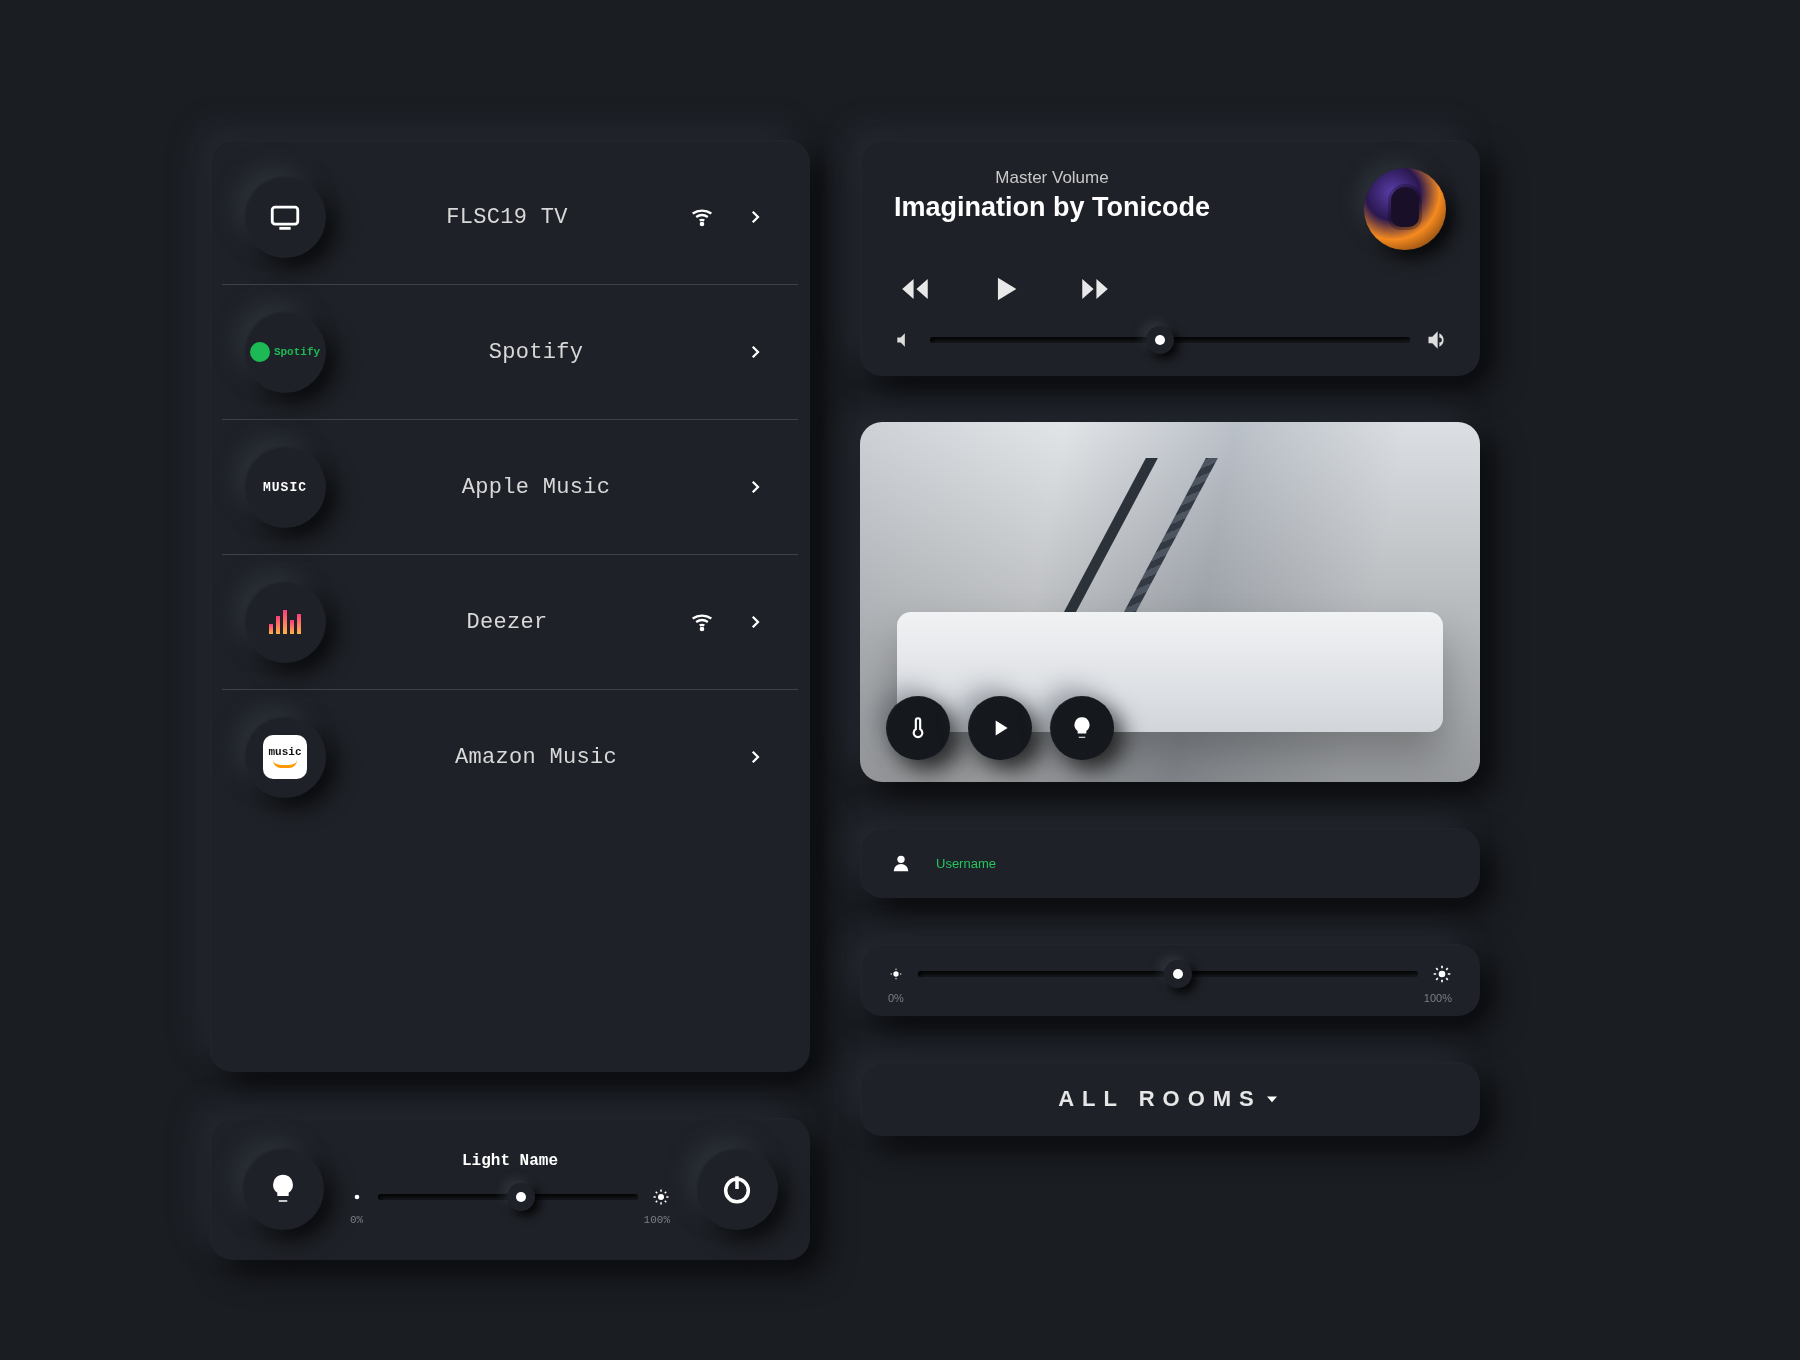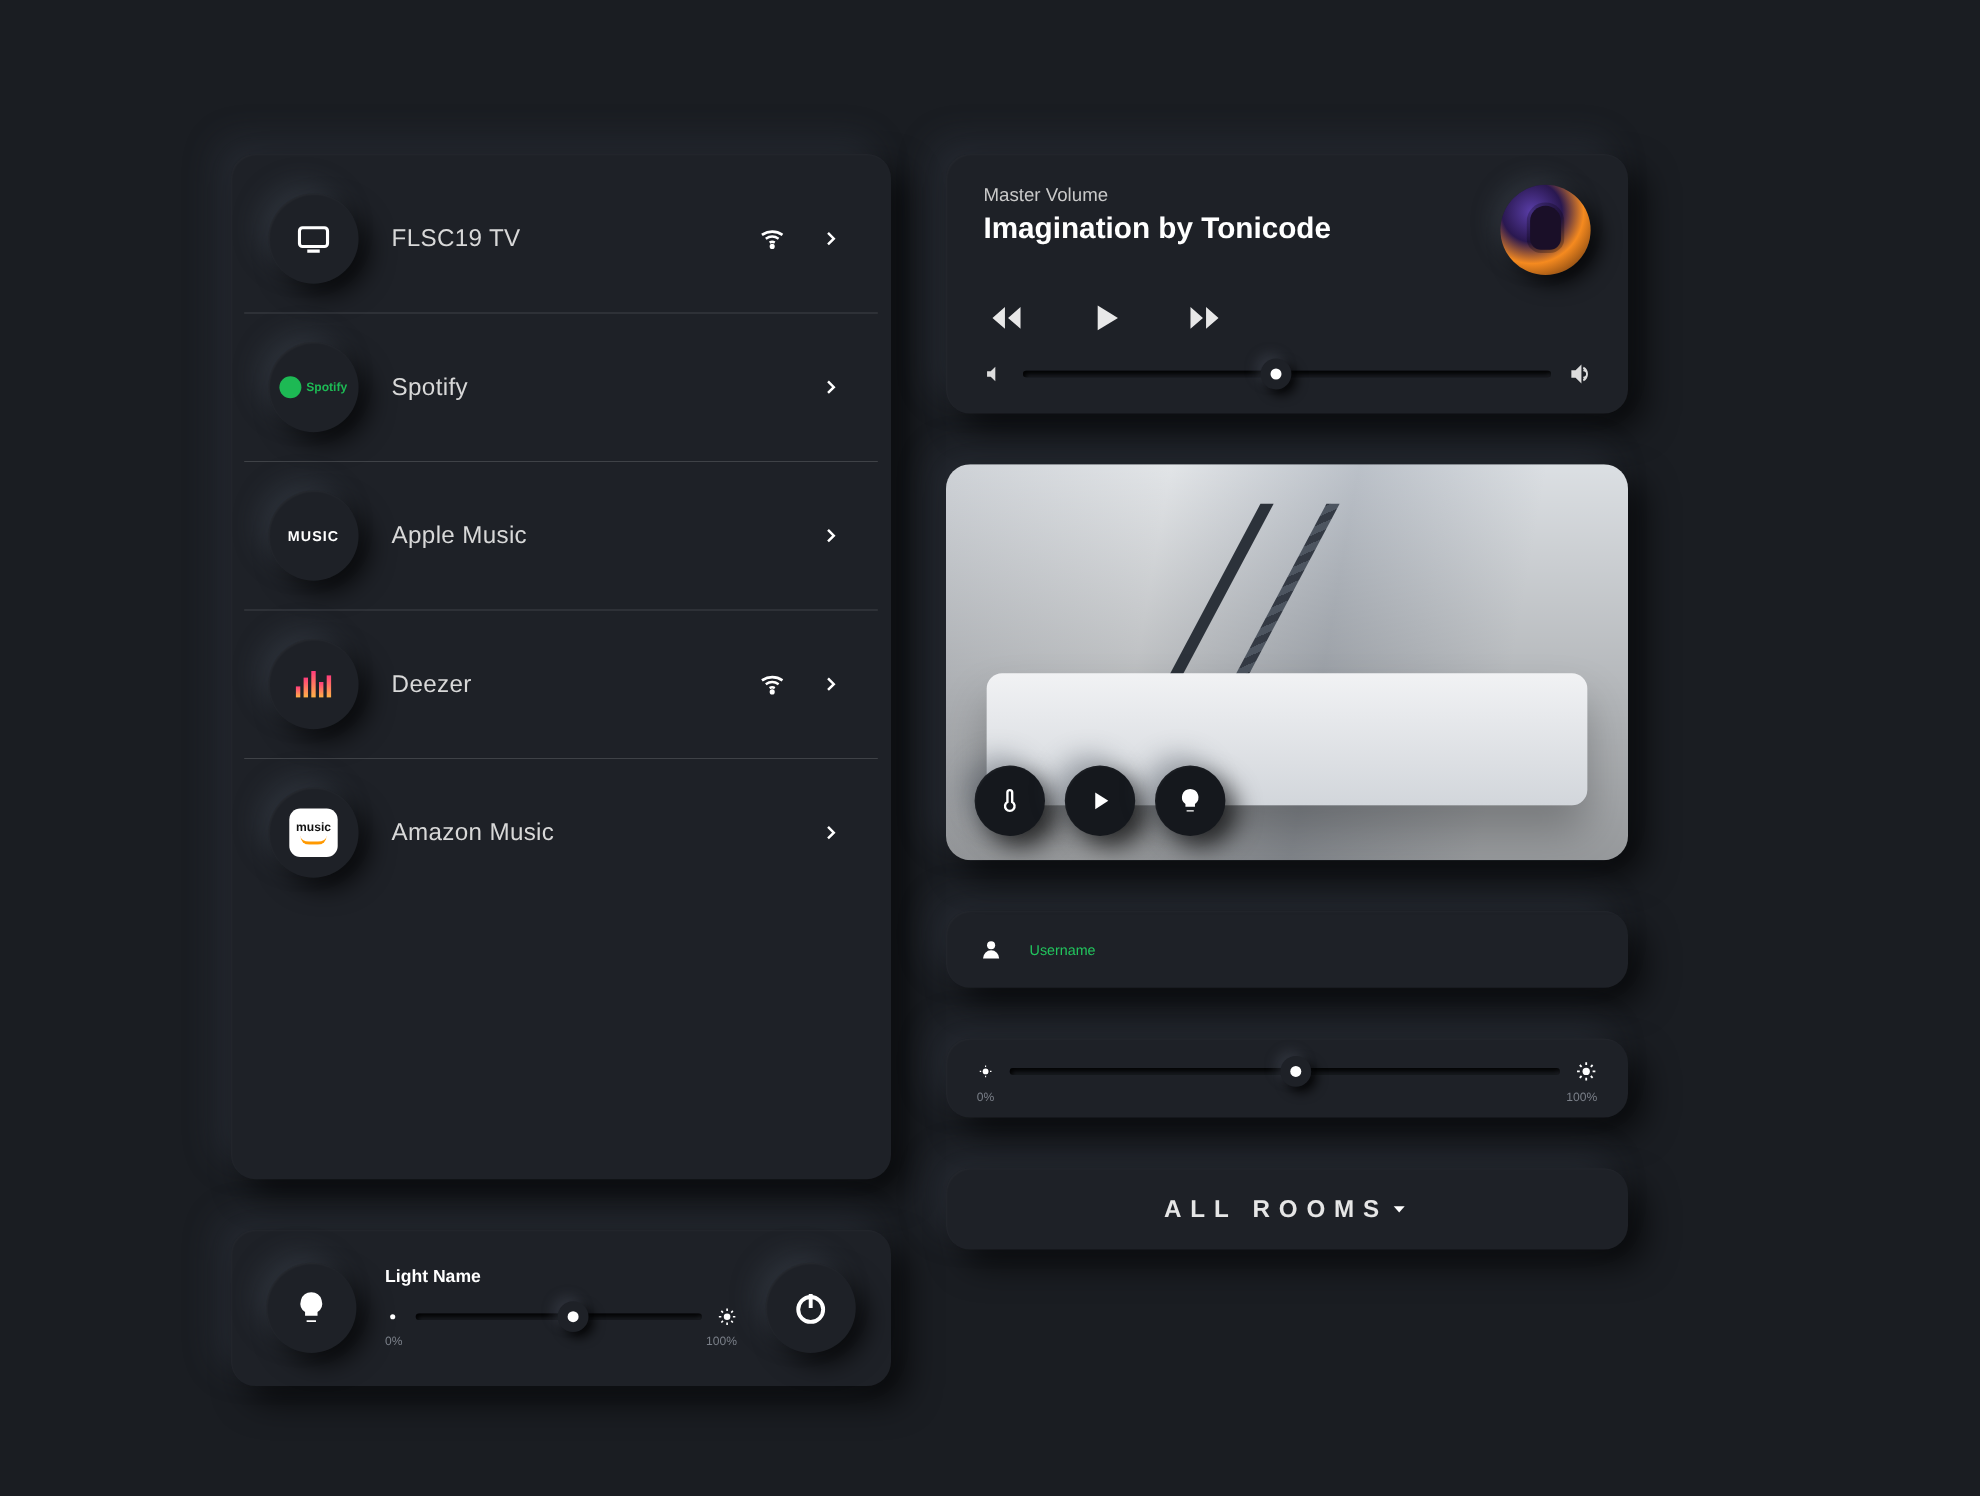--- a/index.html
+++ b/index.html
@@ -11,31 +11,32 @@
     overflow: hidden;
   }
   .canvas {
     position: relative;
     width: 1800px; height: 1360px;
     display: flex;
     gap: 50px;
     padding: 140px 210px 100px 210px;
   }
   .col { display: flex; flex-direction: column; gap: 46px; }
-  .col-left  { width: 600px; }
+  .col-left  { width: 600px; font-family: Liberation Mono, monospace; }
   .col-right { width: 620px; }
 
   
   .card {
     background: #1e2127;
     border-radius: 22px;
     box-shadow:
       -14px -14px 30px rgba(60,66,78,.30),
        14px  14px 30px rgba(0,0,0,.65),
        inset 1px 1px 2px rgba(255,255,255,.03);
+    text-align: center;
   }
   .knob {
     width: 82px; height: 82px;
     border-radius: 50%;
     background: #1e2127;
     box-shadow:
       -10px -10px 22px rgba(70,76,88,.35),
        10px  10px 22px rgba(0,0,0,.70),
        inset 1px 1px 2px rgba(255,255,255,.04);
     display: flex; align-items: center; justify-content: center;

